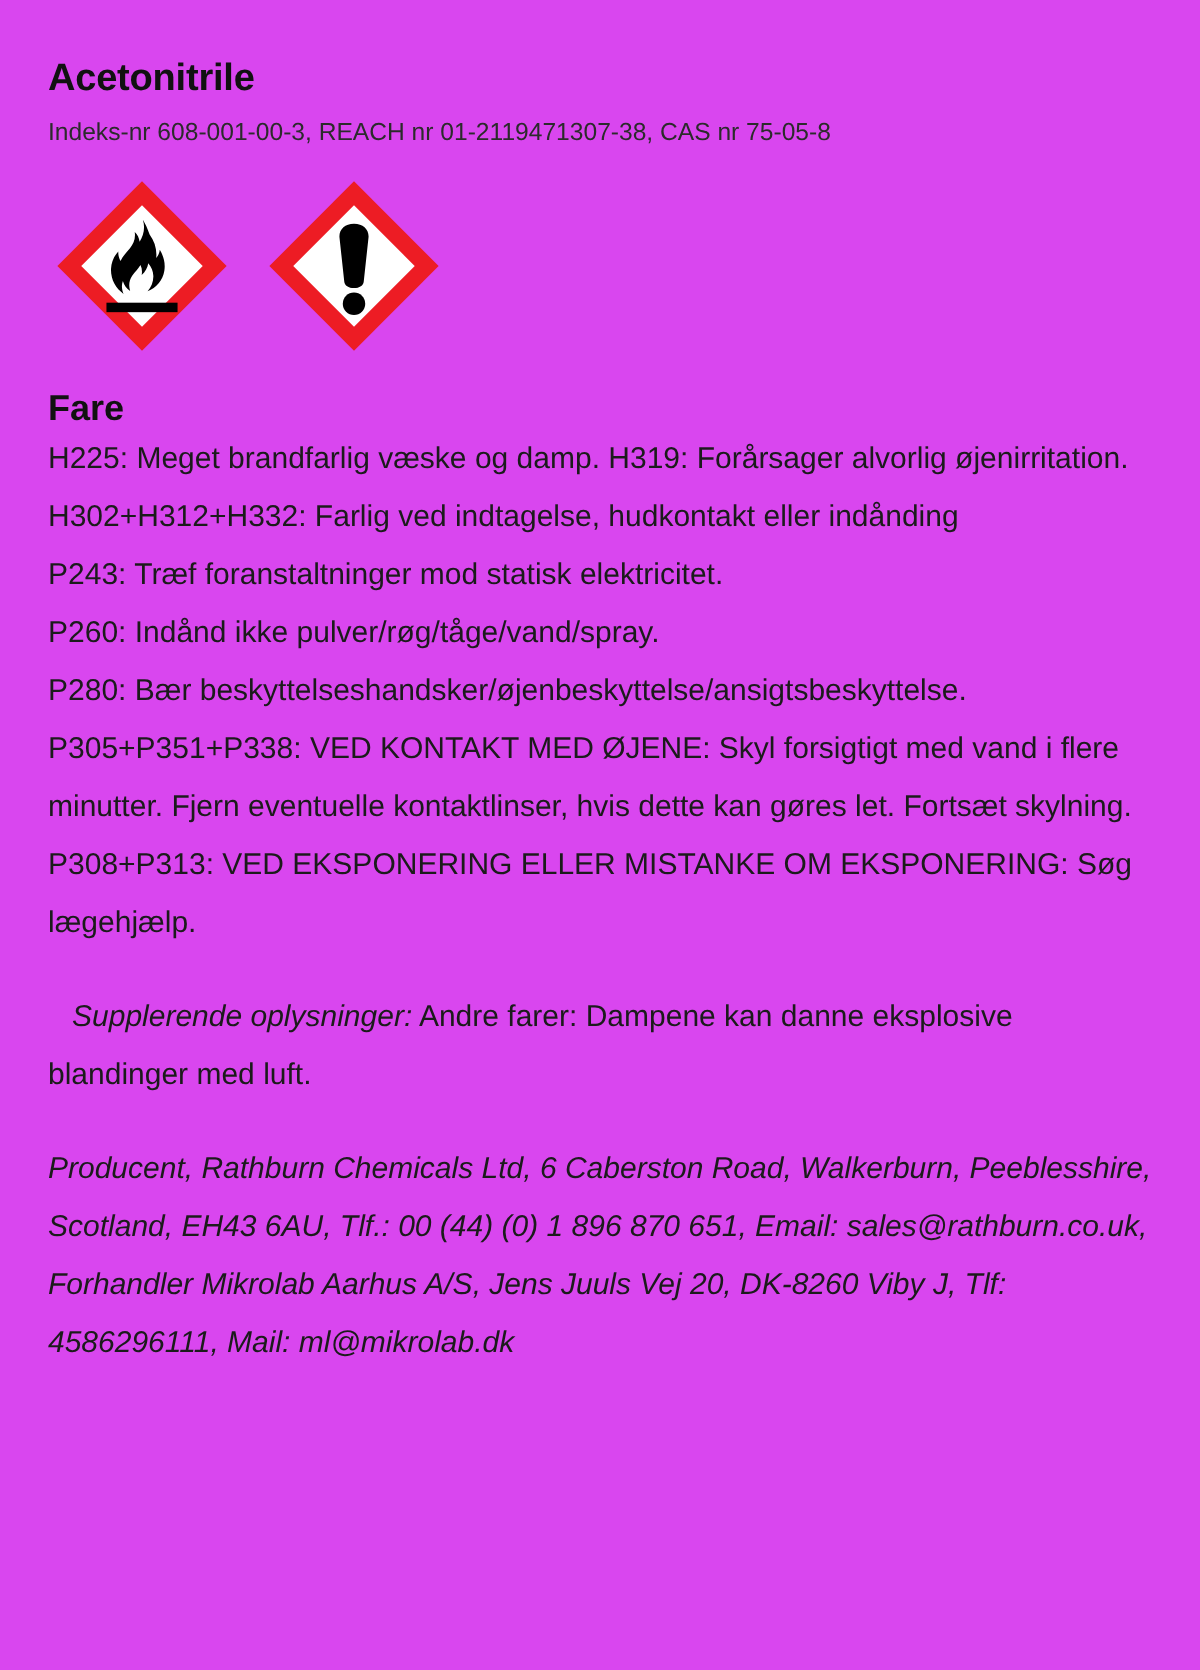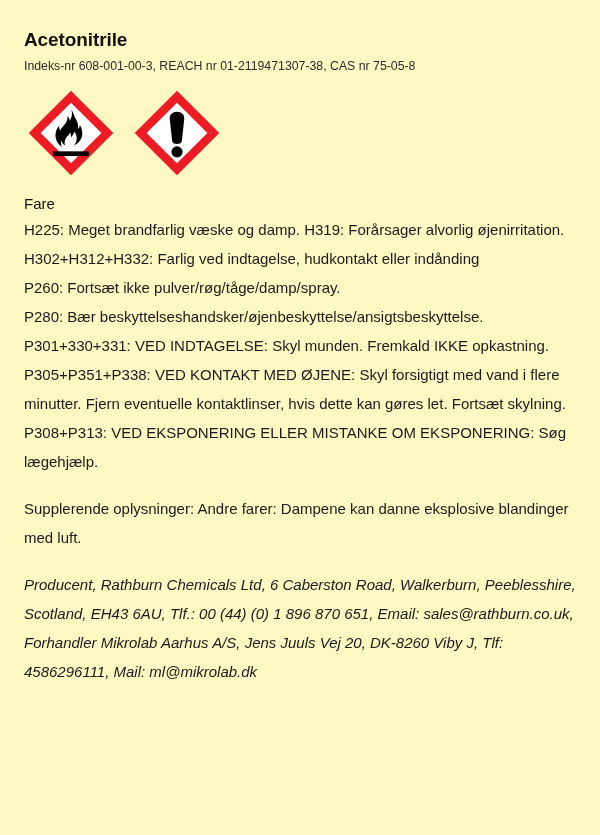--- a/index.html
+++ b/index.html
@@ -13,21 +13,21 @@
     font-family: "Liberation Sans", sans-serif;
     color: #1b1b1b;
     overflow: hidden;
   }
 
   .label-sheet {
     width: 600px;
     height: 835px;
     box-sizing: border-box;
     padding: 24px 24px 0 24px;
-    background: #fef9c3;
+    background: #d946ef;
   }
 
   
   .product-name {
     font-size: 19px;
     font-weight: bold;
     letter-spacing: -0.1px;
     line-height: 24px;
     margin: 4px 0 0 0;
     color: #111111;
@@ -51,22 +51,22 @@
     flex: 0 0 auto;
   }
   .pictogram svg {
     display: block;
     width: 92px;
     height: 92px;
   }
 
   
   .signal-word {
-    font-size: 15px;
-    font-weight: normal;
+    font-size: 18px;
+    font-weight: bold;
     line-height: 22px;
     margin: 14px 0 0 0;
     color: #111111;
   }
   .statement {
     font-size: 15px;
     line-height: 29px;
     margin: 0;
     color: #1b1b1b;
   }
@@ -75,20 +75,22 @@
   }
 
   
   .supplemental {
     font-size: 15px;
     line-height: 29px;
     margin: 18px 0 0 0;
     color: #1b1b1b;
   }
   .supplemental .supp-lead {
+    font-style: italic;
+    margin-left: 12px;
   }
 
   
   .supplier {
     font-size: 15px;
     line-height: 29px;
     font-style: italic;
     margin: 18px 0 0 0;
     color: #1b1b1b;
   }
@@ -143,23 +145,23 @@
         <circle cx="50" cy="70.5" r="6.1" fill="#000000"></circle>
       </svg>
     </div>
 
   </div>
 
   <div class="signal-word">Fare</div>
 
   <div class="statements-block">
     <p class="statement">H225: Meget brandfarlig væske og damp. H319: Forårsager alvorlig øjenirritation. H302+H312+H332: Farlig ved indtagelse, hudkontakt eller indånding</p>
-    <p class="statement">P260: Fortsæt ikke pulver/røg/tåge/damp/spray.</p>
+    <p class="statement">P243: Træf foranstaltninger mod statisk elektricitet.</p>
+    <p class="statement">P260: Indånd ikke pulver/røg/tåge/vand/spray.</p>
     <p class="statement">P280: Bær beskyttelseshandsker/øjenbeskyttelse/ansigtsbeskyttelse.</p>
-    <p class="statement">P301+330+331: VED INDTAGELSE: Skyl munden. Fremkald IKKE opkastning.</p>
     <p class="statement">P305+P351+P338: VED KONTAKT MED ØJENE: Skyl forsigtigt med vand i flere minutter. Fjern eventuelle kontaktlinser, hvis dette kan gøres let. Fortsæt skylning.</p>
     <p class="statement">P308+P313: VED EKSPONERING ELLER MISTANKE OM EKSPONERING: Søg lægehjælp.</p>
   </div>
 
   <p class="supplemental"><span class="supp-lead">Supplerende oplysninger:</span><span> Andre farer: Dampene kan danne eksplosive blandinger med luft.</span></p>
 
   <p class="supplier">Producent, Rathburn Chemicals Ltd, 6 Caberston Road, Walkerburn, Peeblesshire, Scotland, EH43 6AU, Tlf.: 00 (44) (0) 1 896 870 651, Email: sales@rathburn.co.uk, Forhandler Mikrolab Aarhus A/S, Jens Juuls Vej 20, DK-8260 Viby J, Tlf: 4586296111, Mail: ml@mikrolab.dk</p>
 
 </div>
 

